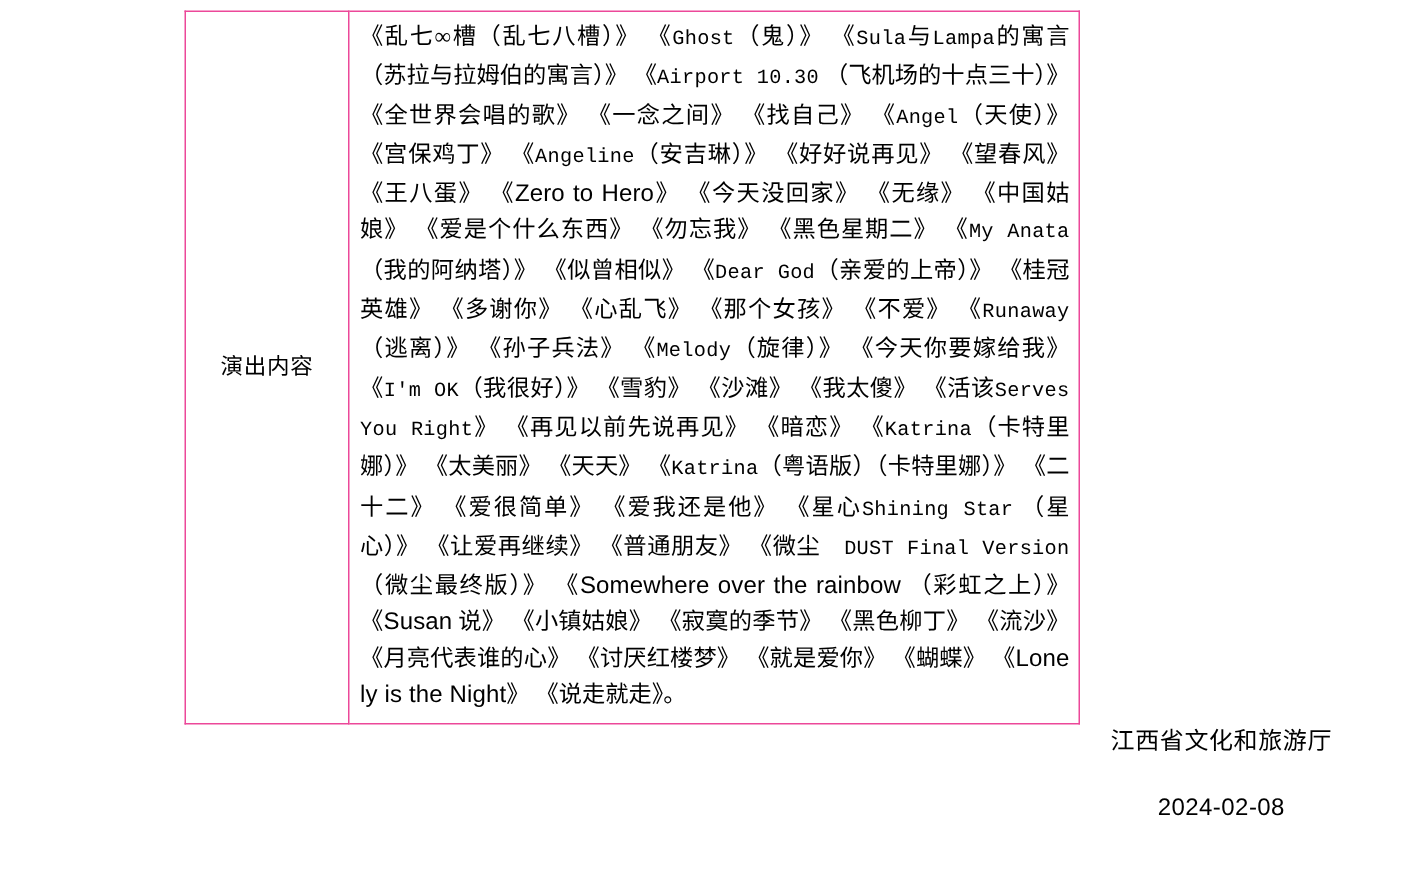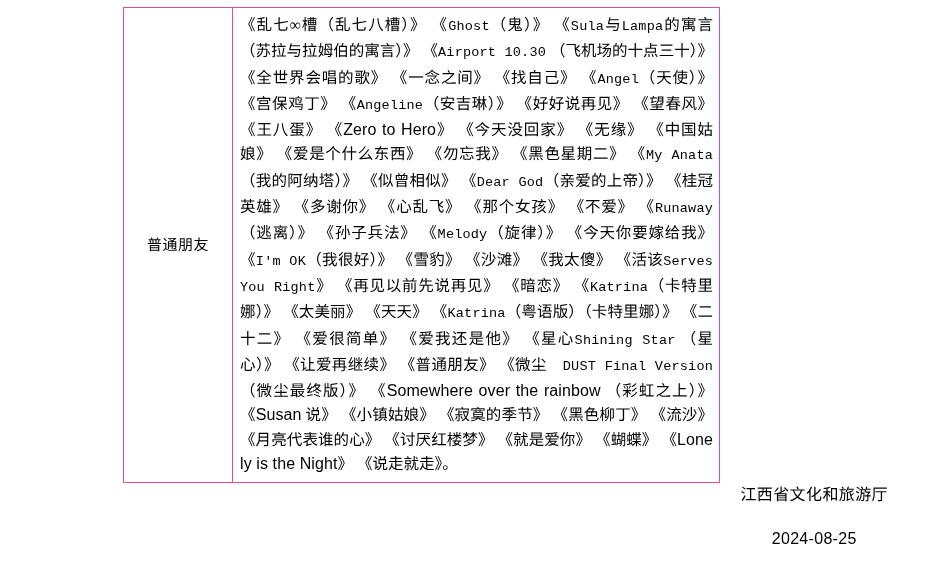--- a/index.html
+++ b/index.html
@@ -98,25 +98,25 @@
     white-space: nowrap;
   }
 </style>
 </head>
 <body>
 
 <table class="doc-table">
   <tbody>
     <tr>
       <td class="col-label">
-        <span class="label-text">普通朋友</span>
+        <span class="label-text">演出内容</span>
       </td>
       <td class="col-content">
         <div class="content-cell-inner" id="content-body"><span>《乱七∞槽（乱七八槽）》 《</span><span class="lat-serif">Ghost</span><span>（鬼）》 《</span><span class="lat-serif">Sula</span><span>与</span><span class="lat-serif">Lampa</span><span>的寓言（苏拉与拉姆伯的寓言）》 《</span><span class="lat-serif">Airport 10.30</span><span> （飞机场的十点三十）》 《全世界会唱的歌》 《一念之间》 《找自己》 《</span><span class="lat-serif">Angel</span><span>（天使）》 《宫保鸡丁》 《</span><span class="lat-serif">Angeline</span><span>（安吉琳）》 《好好说再见》 《望春风》 《王八蛋》 《</span><span class="lat-sans">Zero to Hero</span><span>》 《今天没回家》 《无缘》 《中国姑娘》 《爱是个什么东西》 《勿忘我》 《黑色星期二》 《</span><span class="lat-serif">My Anata</span><span>（我的阿纳塔）》 《似曾相似》 《</span><span class="lat-serif">Dear God</span><span>（亲爱的上帝）》 《桂冠英雄》 《多谢你》 《心乱飞》 《那个女孩》 《不爱》 《</span><span class="lat-serif">Runaway</span><span>（逃离）》 《孙子兵法》 《</span><span class="lat-serif">Melody</span><span>（旋律）》 《今天你要嫁给我》 《</span><span class="lat-serif">I'm OK</span><span>（我很好）》 《雪豹》 《沙滩》 《我太傻》 《活该</span><span class="lat-serif">Serves You Right</span><span>》 《再见以前先说再见》 《暗恋》 《</span><span class="lat-serif">Katrina</span><span>（卡特里娜）》 《太美丽》 《天天》 《</span><span class="lat-serif">Katrina</span><span>（粤语版）（卡特里娜）》 《二十二》 《爱很简单》 《爱我还是他》 《星心</span><span class="lat-serif">Shining Star</span><span> （星心）》 《让爱再继续》 《普通朋友》 《微尘　</span><span class="lat-serif">DUST Final Version</span><span>（微尘最终版）》 《</span><span class="lat-sans">Somewhere over the rainbow</span><span> （彩虹之上）》 《</span><span class="lat-sans">Susan</span><span> 说》 《小镇姑娘》 《寂寞的季节》 《黑色柳丁》 《流沙》 《月亮代表谁的心》 《讨厌红楼梦》 《就是爱你》 《蝴蝶》 《</span><span class="lat-sans">Lonely is the Night</span><span>》 《说走就走》。</span></div>
       </td>
     </tr>
   </tbody>
 </table>
 
 <div class="signature">
   <div class="sig-org">江西省文化和旅游厅</div>
-  <div class="sig-date">2024-08-25</div>
+  <div class="sig-date">2024-02-08</div>
 </div>
 
 </body></html>

